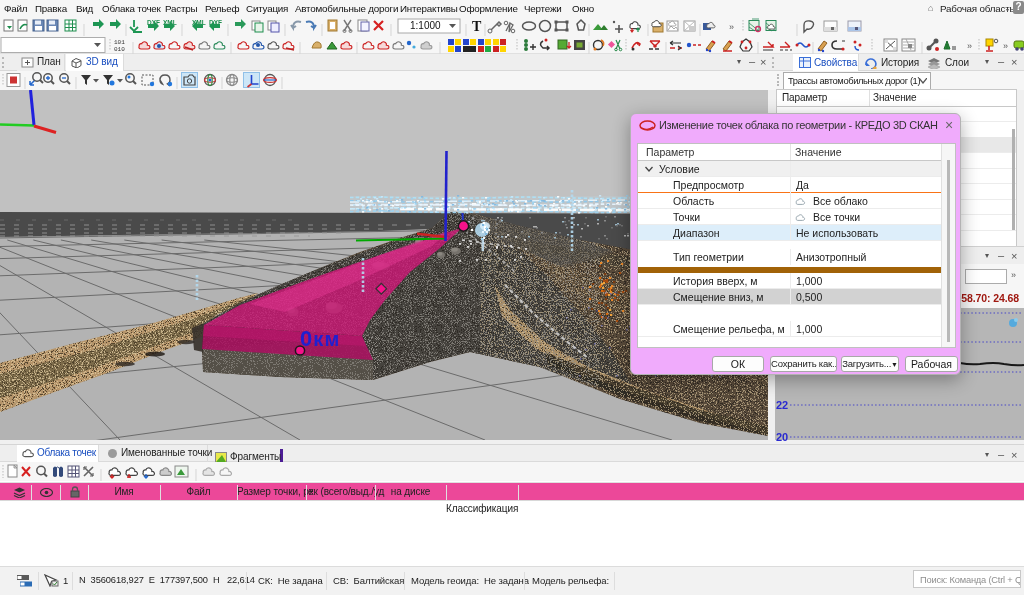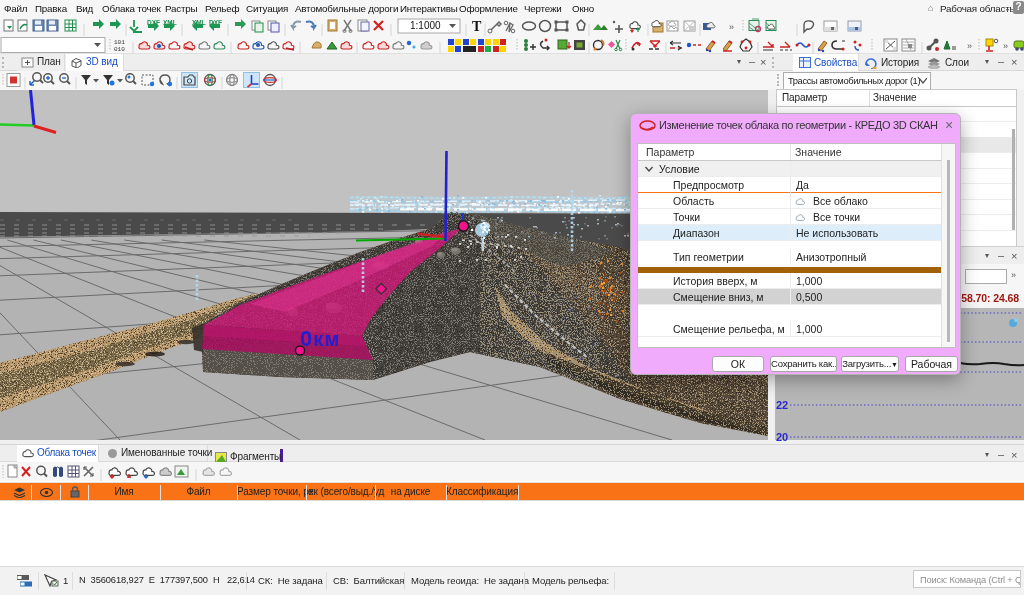--- a/index.html
+++ b/index.html
@@ -1245,40 +1245,40 @@
         <path d="M177 13 l4-6 4 6 z" fill="#3a9a3a"></path>
         <line x1="196" y1="7" x2="196" y2="19" stroke="#d5d5d5" stroke-width="1"></line>
         <g transform="translate(202,4) scale(1.1)">
           <path d="M3 8.6 C1.2 8.6 0.4 7.2 1.1 6 C0.7 4.4 1.9 3.2 3.5 3.6 C4.1 1.8 6.3 1.2 7.7 2.2 C8.9 3 9.2 4 9 5 C10.7 4.8 11.7 6.2 11.2 7.6 C10.9 8.4 10.1 8.6 9.1 8.6 Z" fill="#e4e4e4" stroke="#aaa" stroke-width="1.1"></path>
         </g>
         <g transform="translate(219,4) scale(1.1)">
           <path d="M3 8.6 C1.2 8.6 0.4 7.2 1.1 6 C0.7 4.4 1.9 3.2 3.5 3.6 C4.1 1.8 6.3 1.2 7.7 2.2 C8.9 3 9.2 4 9 5 C10.7 4.8 11.7 6.2 11.2 7.6 C10.9 8.4 10.1 8.6 9.1 8.6 Z" fill="none" stroke="#aaa" stroke-width="1.1"></path>
         </g>
       </svg></div>
 
- <div class="abs" style="left:0;top:37px;width:1024px;height:19px;background:#f97316;border-top:1px solid #e0e0e0;border-bottom:1px solid #d8d8d8">
+ <div class="abs" style="left:0;top:37px;width:1024px;height:19px;background:#ec4899;border-top:1px solid #e0e0e0;border-bottom:1px solid #d8d8d8">
    <svg style="position:absolute;left:13px;top:3px" width="13" height="12">
         <path d="M1 4 l5.5-2.5 5.5 2.5 -5.5 2.5z" fill="#333"></path>
         <path d="M1 7 l5.5 2.5 5.5-2.5" fill="none" stroke="#333" stroke-width="1.2"></path>
         <path d="M1 9.5 l5.5 2.5 5.5-2.5" fill="none" stroke="#333" stroke-width="1.2"></path>
       </svg>
    <svg style="position:absolute;left:40px;top:5px" width="13" height="9">
         <ellipse cx="6.5" cy="4.5" rx="6" ry="4" fill="none" stroke="#333" stroke-width="1.2"></ellipse>
         <circle cx="6.5" cy="4.5" r="1.8" fill="#333"></circle>
       </svg>
    <svg style="position:absolute;left:70px;top:3px" width="10" height="12">
         <rect x="1" y="5" width="8" height="6" fill="#666" stroke="#444"></rect>
         <path d="M2.5 5 v-1.5 a2.5 2.5 0 0 1 5 0 V5" fill="none" stroke="#555" stroke-width="1.3"></path>
       </svg>
    <span class="abs" style="left:88px;top:3px;width:72px;text-align:center;color:#222">Имя</span>
    <span class="abs" style="left:160px;top:3px;width:77px;text-align:center;color:#222">Файл</span>
    <span class="abs" style="left:237px;top:3px;width:66px;text-align:right;color:#222">Размер точки, px</span>
    <span class="abs" style="left:308px;top:3px;color:#222">ек (всего/выд./уд</span>
    <span class="abs" style="left:375px;top:3px;width:71px;text-align:center;color:#222">на диске</span>
-   <span class="abs" style="left:446px;top:3px;width:72px;text-align:right;color:#222">Классификация</span>
+   <span class="abs" style="left:446px;top:20px;width:84px;text-align:left;color:#222">Классификация</span>
    <div class="abs" style="left:31px;top:2px;height:15px;border-left:1px solid #e0e0e0"></div>
    <div class="abs" style="left:60px;top:2px;height:15px;border-left:1px solid #e0e0e0"></div>
    <div class="abs" style="left:88px;top:2px;height:15px;border-left:1px solid #e0e0e0"></div>
    <div class="abs" style="left:160px;top:2px;height:15px;border-left:1px solid #e0e0e0"></div>
    <div class="abs" style="left:237px;top:2px;height:15px;border-left:1px solid #e0e0e0"></div>
    <div class="abs" style="left:306px;top:2px;height:15px;border-left:1px solid #e0e0e0"></div>
    <div class="abs" style="left:375px;top:2px;height:15px;border-left:1px solid #e0e0e0"></div>
    <div class="abs" style="left:446px;top:2px;height:15px;border-left:1px solid #e0e0e0"></div>
    <div class="abs" style="left:518px;top:2px;height:15px;border-left:1px solid #e0e0e0"></div>
  </div>

